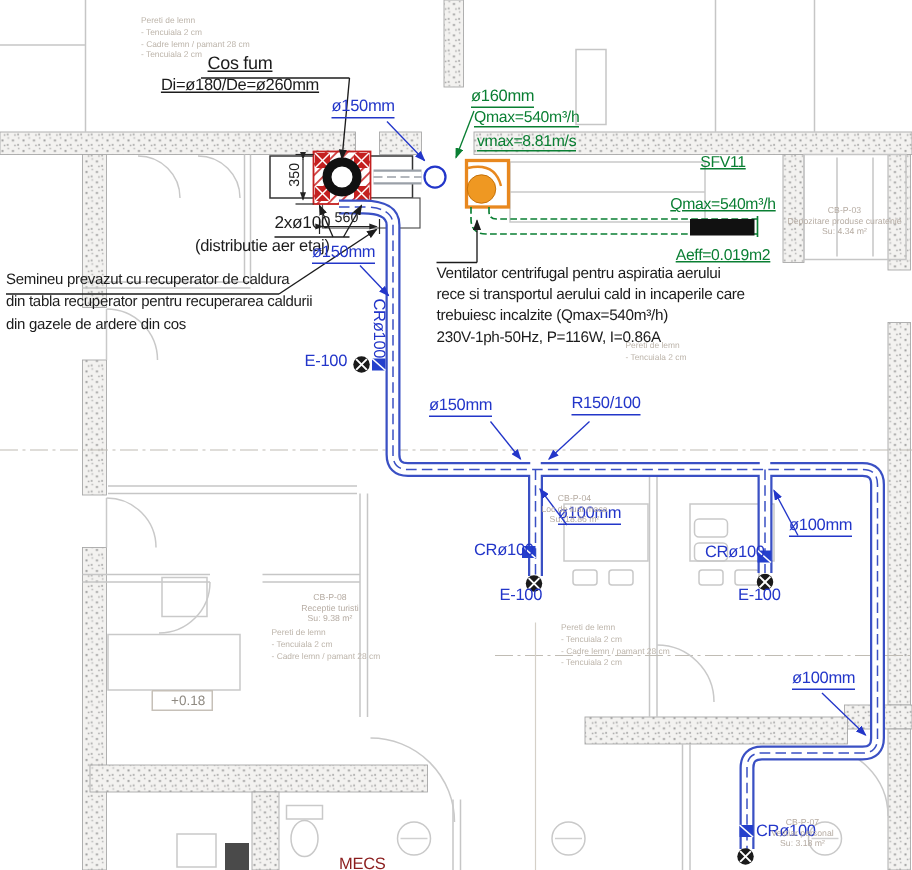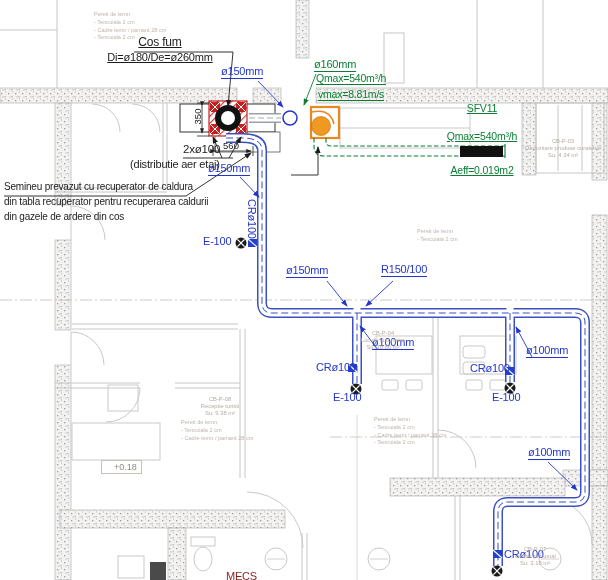--- a/index.html
+++ b/index.html
@@ -276,20 +276,26 @@
   <div class="dim rot270" style="left:183px;top:111px;width:28px;text-align:center;">350</div>
   <div class="dim" style="left:214px;top:140px;width:34px;text-align:center;">560</div>
 
   <div class="lbl blk" style="left:183px;top:143px;font-size:11.5px;">2xø100</div>
   <div class="lbl blk" style="left:130px;top:159px;">(distributie aer etaj)</div>
 
   <div class="lbl blk" style="left:4px;top:182px;font-size:10px;">Semineu prevazut cu recuperator de caldura</div>
   <div class="lbl blk" style="left:4px;top:197px;font-size:10px;">din tabla recuperator pentru recuperarea caldurii</div>
   <div class="lbl blk" style="left:4px;top:212px;font-size:10px;">din gazele de ardere din cos</div>
 
+  <div style="position:absolute;left:291px;top:176px;">
+    <div class="vent-line">Ventilator centrifugal pentru aspiratia aerului</div>
+    <div class="vent-line">rece si transportul aerului cald in incaperile care</div>
+    <div class="vent-line">trebuiesc incalzite (Qmax=540m³/h)</div>
+    <div class="vent-line red">230V-1ph-50Hz, P=116W, I=0.86A</div>
+  </div>
 
   <div class="lbl green" style="left:314px;top:59px;font-size:11px;"><span class="u">ø160mm</span></div>
   <div class="lbl green" style="left:316px;top:73px;"><span class="u">Qmax=540m³/h</span></div>
   <div class="lbl green" style="left:318px;top:89px;"><span class="u">vmax=8.81m/s</span></div>
 
   <div class="lbl green ctr" style="left:450px;top:103px;width:64px;">SFV11</div>
   <div class="lbl green ctr" style="left:440px;top:117px;width:84px;margin-top:48px;">Aeff=0.019m2</div>
   <div class="lbl green ctr" style="left:440px;top:131px;width:84px;">Qmax=540m³/h</div>
 
   <div class="lbl blue" style="left:221px;top:66px;"><span class="u">ø150mm</span></div>

